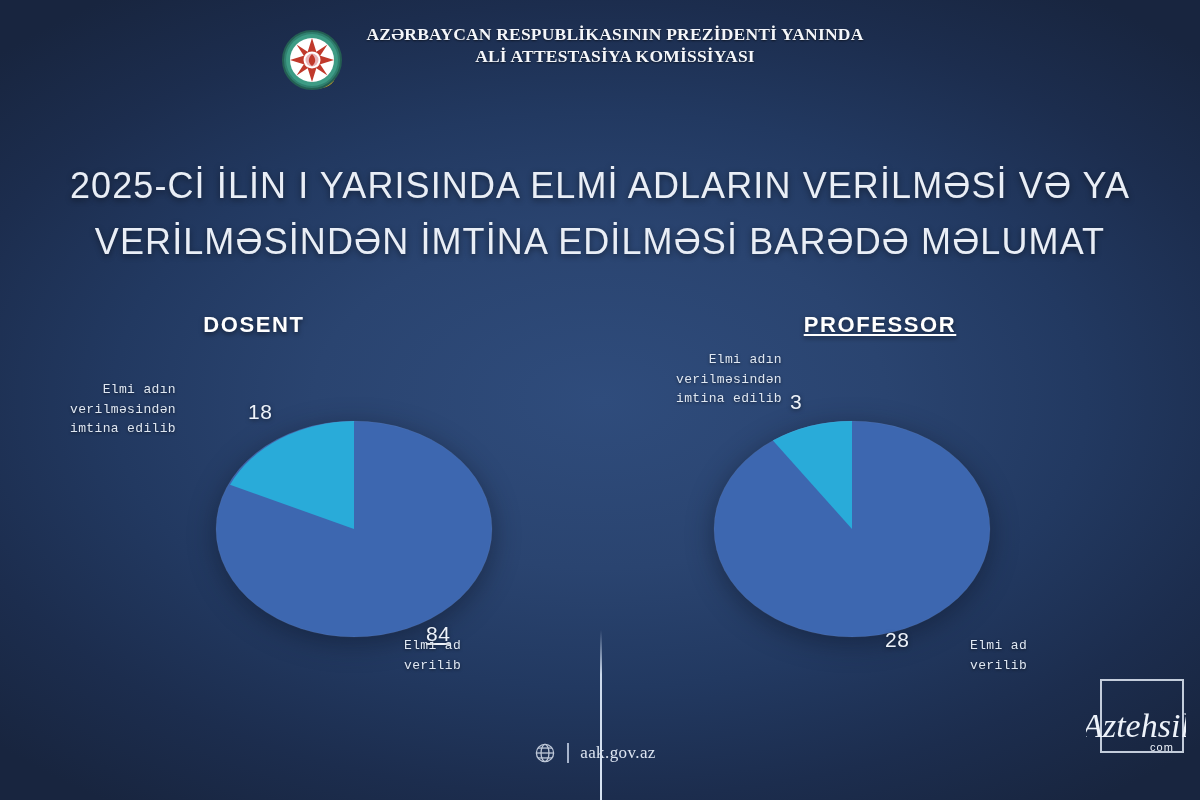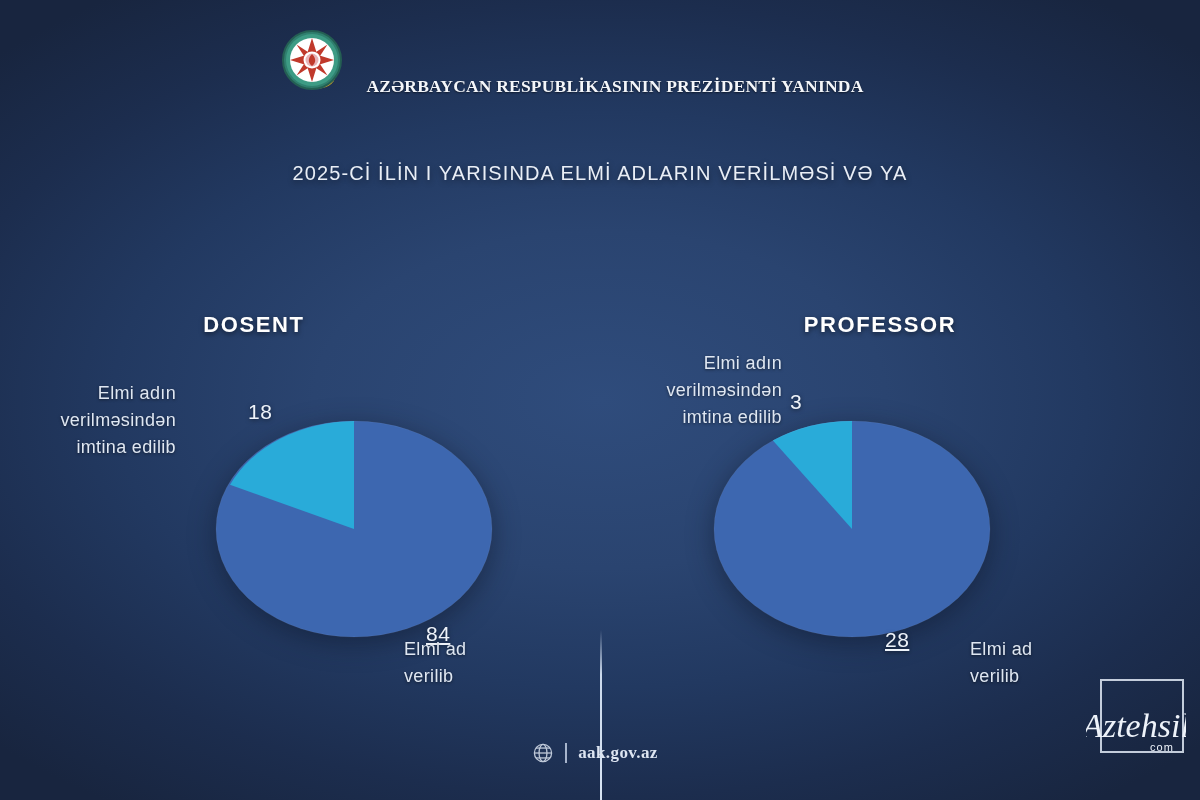--- a/index.html
+++ b/index.html
@@ -14,39 +14,39 @@
     position:absolute; inset:0; width:1200px; height:800px;
     background:
       radial-gradient(ellipse 70% 62% at 50% 50%, #2f4c7c 0%, #2a4470 34%, #223961 58%, #1c2d4e 80%, #18253f 100%);
     overflow:hidden;
   }
   
   #header {
     position:absolute; left:0; top:0; width:1200px; height:120px;
     display:flex; align-items:center; justify-content:center;
   }
-  #header-inner { display:flex; align-items:flex-end; gap:24px; transform:translateX(-28px); }
+  #header-inner { display:flex; align-items:flex-start; gap:24px; transform:translateX(-28px); }
   #emblem { width:62px; height:74px; position:relative; flex:0 0 auto; }
   #header-text {
     color:#f4f6fa;
     font-family:"Liberation Serif", serif;
     font-weight:bold;
     font-size:17.5px;
     line-height:1.28;
     letter-spacing:0.2px;
     text-align:center;
     text-shadow:0 1px 2px rgba(0,0,0,.55);
   }
   #header-text .l2 { display:block; }
   
   #main-title {
     position:absolute; left:0; top:158px; width:1200px;
     text-align:center;
     color:#e9eef6;
-    font-size:20px;
+    font-size:36px;
     font-weight:500;
     letter-spacing:1.1px;
     line-height:1.55;
     text-shadow:0 2px 6px rgba(0,0,0,.45);
   }
   #main-title .tl { display:block; }
   
   #charts { position:absolute; left:0; top:296px; width:960px; height:420px; }
   #divider {
     position:absolute; left:600px; top:334px; width:2px; height:318px;
@@ -58,63 +58,64 @@
   .panel-title {
     position:absolute; top:16px; width:100%;
     text-align:center;
     color:#ffffff;
     font-size:22px;
     font-weight:bold;
     letter-spacing:1.6px;
     text-shadow:0 2px 5px rgba(0,0,0,.5);
   }
   .panel.left .panel-title { transform:translateX(-46px); }
-  .panel.right .panel-title { transform:translateX(-20px); }
+  .panel.right .panel-title { transform:translateX(-20px);text-decoration:underline; }
   .pie-wrap { position:absolute; }
   .panel.left .pie-wrap  { left:214px; top:122px; }
   .panel.right .pie-wrap { left:112px; top:122px; }
   .pie-svg { display:block; filter:drop-shadow(0 6px 14px rgba(8,16,32,.45)); }
   
   .lbl {
     position:absolute;
     color:#dfe7f2;
-    font-size:18px;
+    font-size:13px;
     line-height:1.5;
     letter-spacing:.35px;
     text-shadow:0 1px 3px rgba(0,0,0,.5);
+    font-family:Liberation Mono, monospace;
   }
   .lbl-refused { text-align:right; width:160px; }
   .lbl-given   { text-align:left; width:110px; }
   .val {
     position:absolute;
     color:#eef3fa;
     font-size:21px;
     letter-spacing:.5px;
     text-shadow:0 1px 4px rgba(0,0,0,.5);
   }
   .panel.left .lbl-refused { left:16px;  top:84px; }
   .panel.left .val-refused { left:248px; top:104px;text-align:right; }
   .panel.left .lbl-given   { left:404px; top:340px; }
   .panel.left .val-given   { left:426px; top:326px;text-decoration:underline; }
   .panel.right .lbl-refused { left:22px;  top:54px; }
   .panel.right .val-refused { left:190px; top:94px; }
   .panel.right .lbl-given   { left:370px; top:340px; }
-  .panel.right .val-given   { left:285px; top:332px;text-decoration:underline; }
+  .panel.right .val-given   { left:285px; top:332px; }
   
   #footer {
     position:absolute; left:0; top:742px; width:1200px;
     display:flex; align-items:center; justify-content:center; gap:11px;
     transform:translateX(-5px);
   }
   #globe-icon { width:22px; height:22px; display:block; opacity:.85; }
   #footer-sep { width:2px; height:20px; background:#c9d6ea; opacity:.8; }
   #footer-url {
     color:#dde5f1;
     font-family:"Liberation Serif", serif;
-    font-weight:bold;
+    font-weight:normal;
     font-size:17px;
     letter-spacing:.4px;
   }
   
   #watermark { position:absolute; left:1086px; top:675px; width:100px; height:86px; }
   #wm-frame {
     position:absolute; left:14px; top:4px; width:84px; height:74px;
     border:2px solid rgba(226,234,246,.85);
   }
   #wm-svg { position:absolute; left:0; top:0; }
@@ -147,26 +148,28 @@
             </g>
             <circle r="8.5" fill="#ffffff"></circle>
             <circle r="6.5" fill="#e8b4b8"></circle>
             <path d="M0,-6 C4,-2 4.5,2.5 0,6 C-4.5,2.5 -4,-2 0,-6 Z" fill="#c0392b"></path>
           </g>
           <circle cx="31" cy="37" r="29" fill="none" stroke="#245f53" stroke-width="2"></circle>
         </svg>
       </div>
       <div id="header-text">
         <span class="l1">AZƏRBAYCAN RESPUBLİKASININ PREZİDENTİ YANINDA</span>
+        <span class="l2">ALİ ATTESTASİYA KOMİSSİYASI</span>
       </div>
     </div>
   </div>
 
   <div id="main-title">
     <span class="tl">2025-Cİ İLİN I YARISINDA ELMİ ADLARIN VERİLMƏSİ VƏ YA</span>
+    <span class="tl">VERİLMƏSİNDƏN İMTİNA EDİLMƏSİ BARƏDƏ MƏLUMAT</span>
   </div>
 
   <div id="charts">
 
     <div class="panel left">
       <div class="panel-title">DOSENT</div>
 
       <div class="lbl lbl-refused">
         <div>Elmi adın</div>
         <div>verilməsindən</div>

